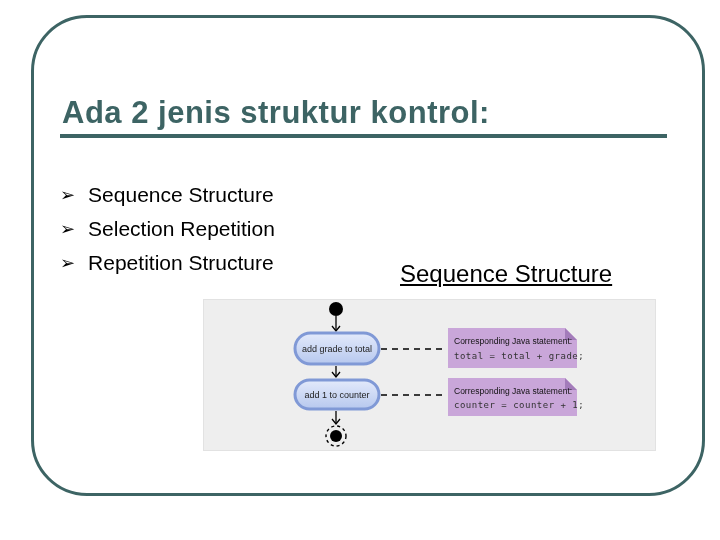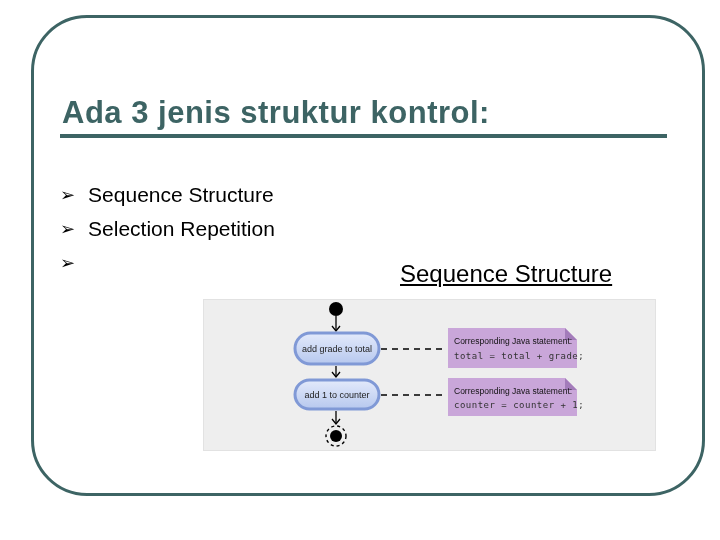--- a/index.html
+++ b/index.html
@@ -41,34 +41,35 @@
   .panel svg{display:block;}
   .d-label{font-family:"Liberation Sans",sans-serif;font-size:9px;fill:#222;}
   .d-note-head{font-family:"Liberation Sans",sans-serif;font-size:8.5px;fill:#111;}
   .d-code{font-family:"DejaVu Sans Mono",monospace;font-size:9px;fill:#333;letter-spacing:.5px;}
 </style>
 </head>
 <body>
 
 <div class="frame"></div>
 
-<h1 class="title">Ada 3 jenis struktur kontrol:</h1>
+<h1 class="title">Ada 2 jenis struktur kontrol:</h1>
 <div class="rule"></div>
 
 <ul class="bullets">
   <li>
     <span class="bullet-glyph">➢</span>
     <span>Sequence Structure</span>
   </li>
   <li>
     <span class="bullet-glyph">➢</span>
     <span>Selection Repetition</span>
   </li>
   <li>
     <span class="bullet-glyph">➢</span>
+    <span>Repetition Structure</span>
   </li>
 </ul>
 
 <div class="section-heading">Sequence Structure</div>
 
 <div class="panel">
   <svg width="451" height="150" viewBox="0 0 451 150">
     <defs>
       <linearGradient id="stadiumFill" x1="0" y1="0" x2="0" y2="1">
         <stop offset="0" stop-color="#e3eafb"></stop>

